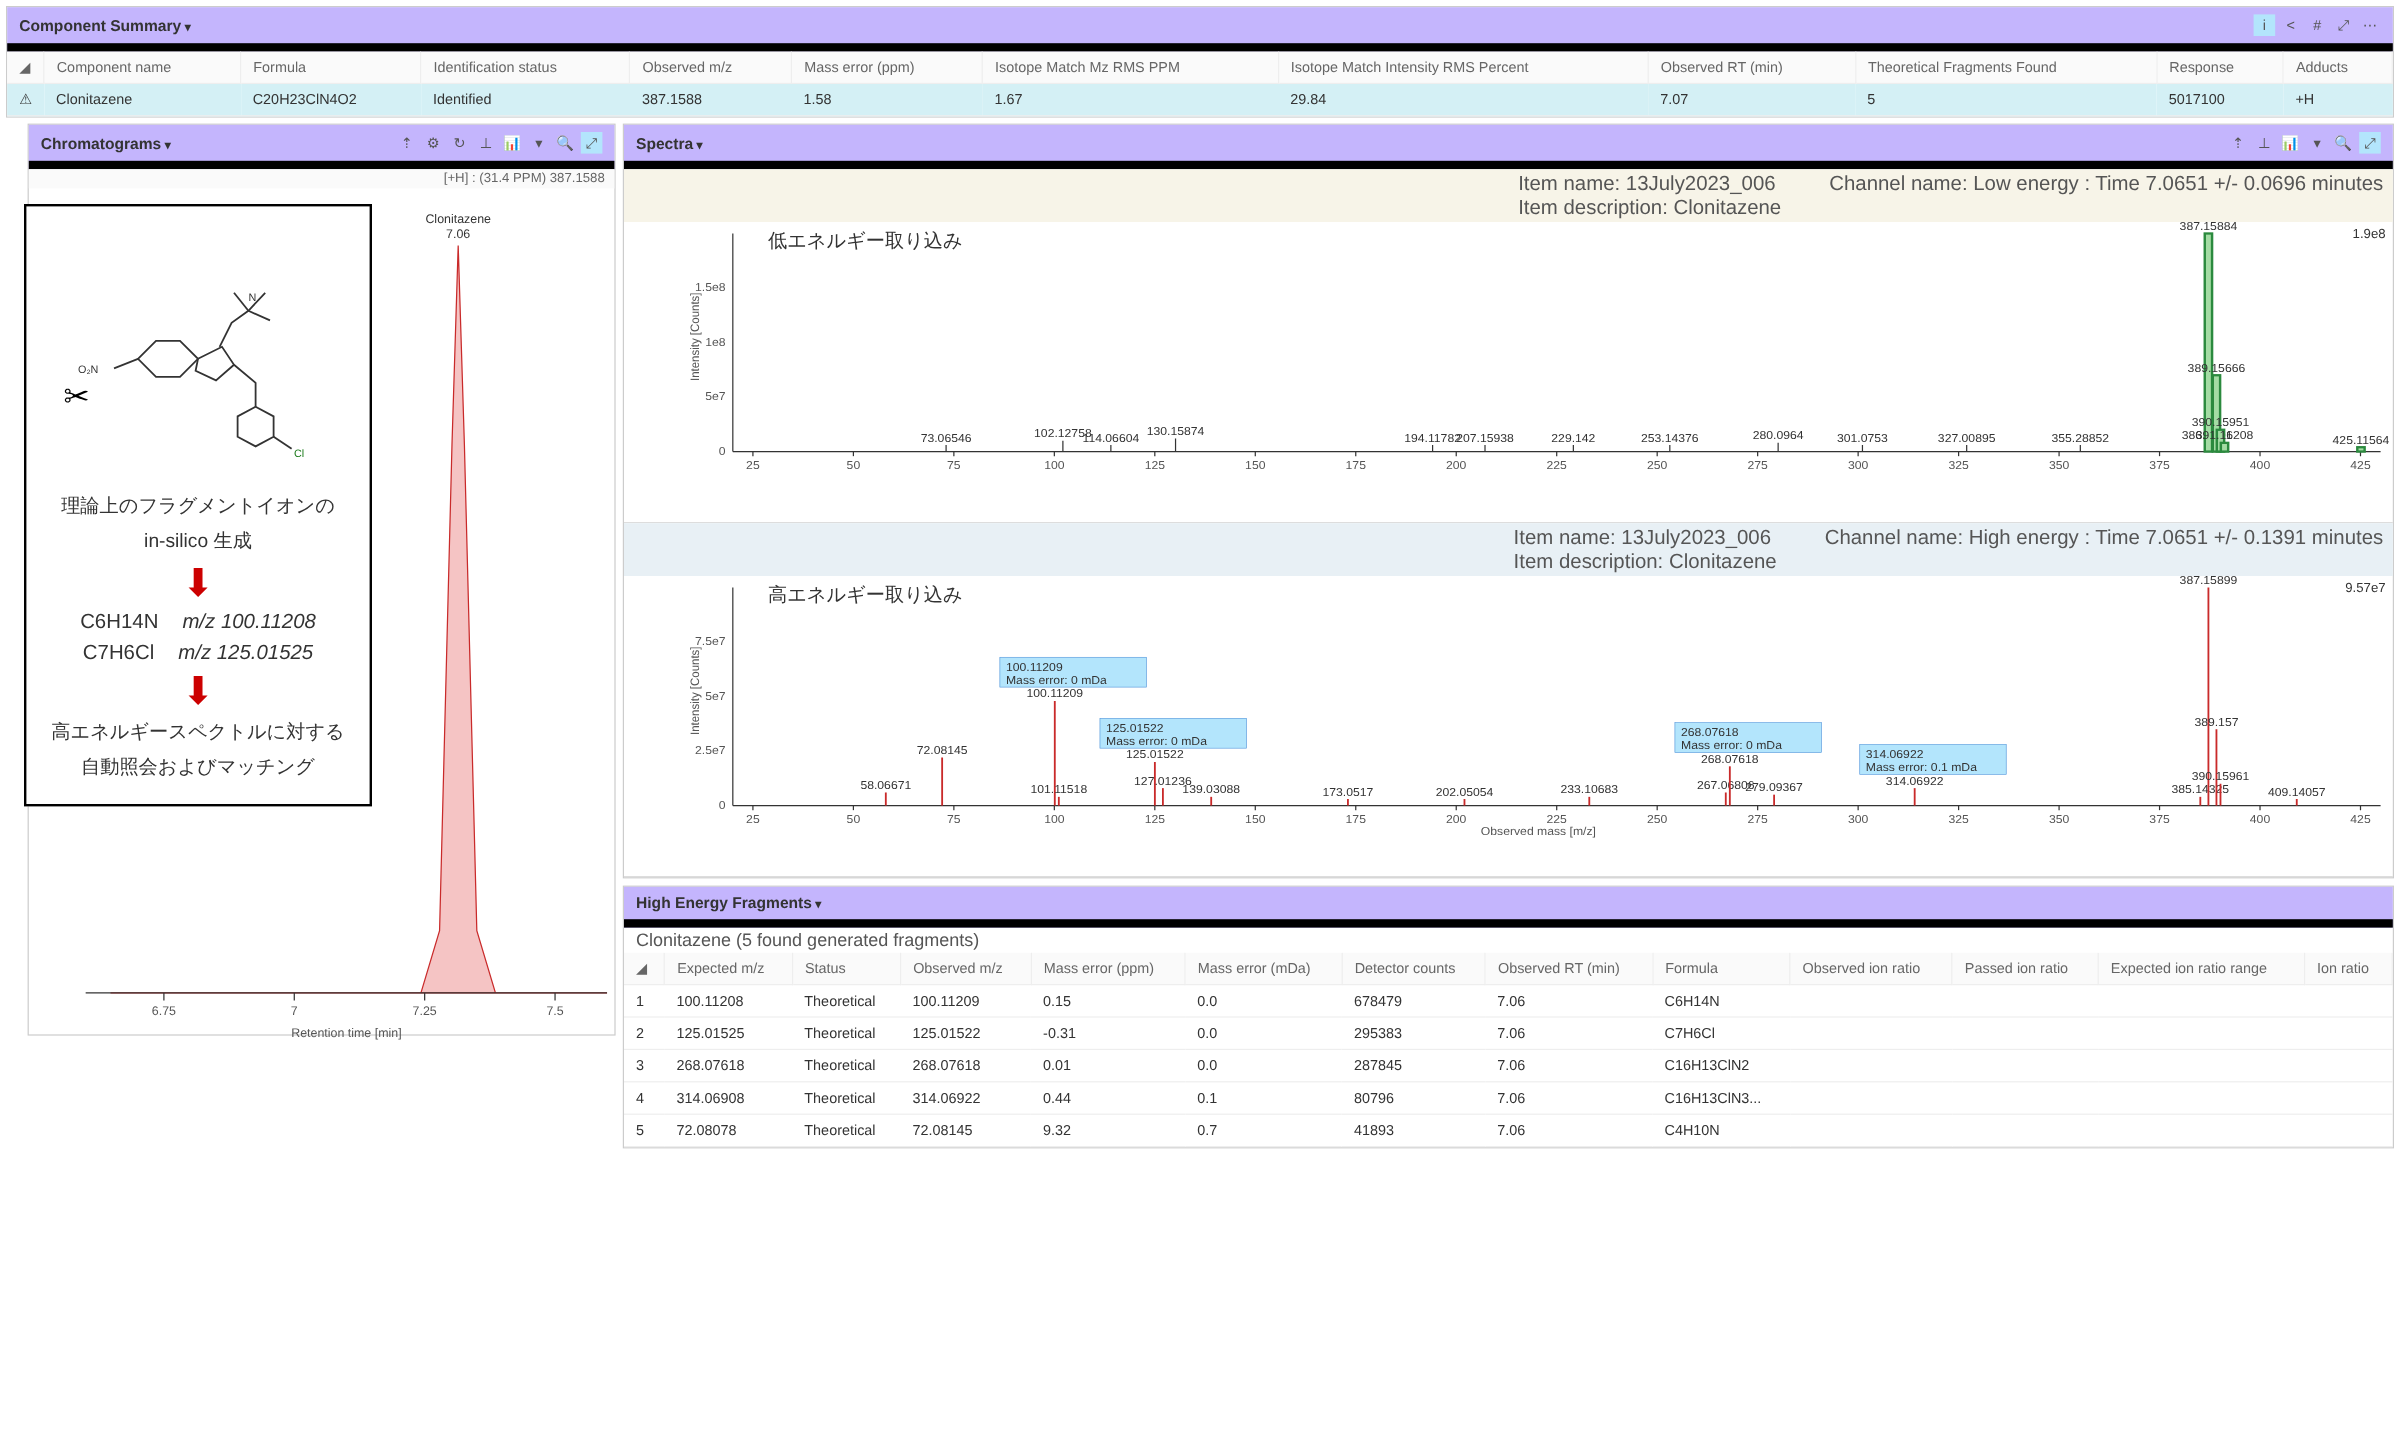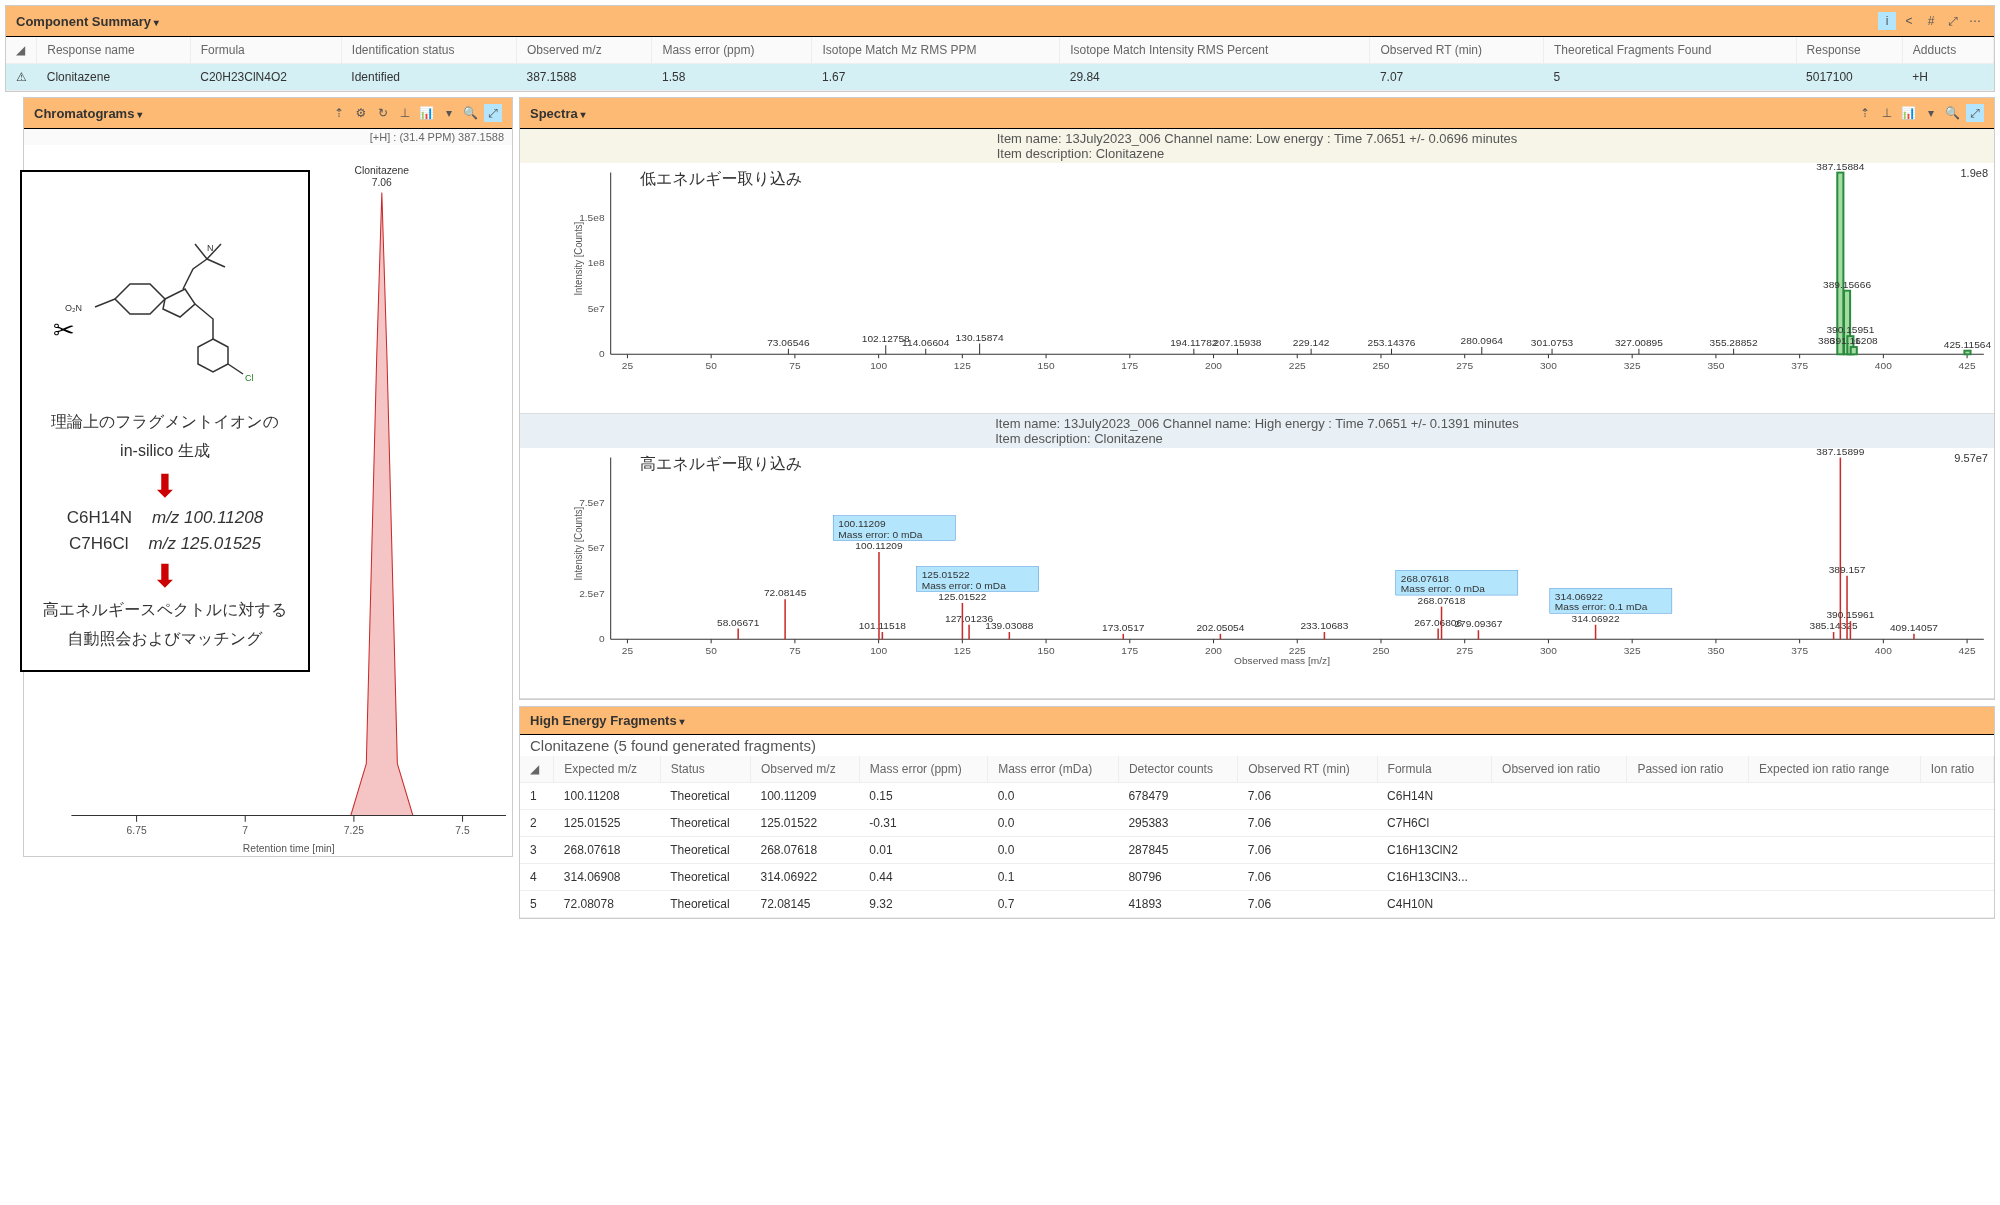--- a/index.html
+++ b/index.html
@@ -1,20 +1,20 @@
 <!DOCTYPE html>
 <html><head>
 <meta charset="utf-8">
 <style>
   * { box-sizing: border-box; margin: 0; padding: 0; }
   body { font-family: Arial, sans-serif; font-size: 12px; background: #fff; color: #333; width: 2000px; }
   
   
   .panel { border: 1px solid #ccc; margin: 5px; background: #fff; }
-  .panel-header { display: flex; justify-content: space-between; align-items: center; padding: 6px 10px; background: #fdba74; border-bottom: 1px solid #000000; text-align: right; }
+  .panel-header { display: flex; justify-content: space-between; align-items: center; padding: 6px 10px; background: #c4b5fd; border-bottom: 7px solid #000000; text-align: right; }
   .panel-title { font-weight: bold; font-size: 13px; }
   .panel-title::after { content: " ▾"; font-size: 10px; }
   .panel-toolbar { display: flex; gap: 4px; align-items: center; }
   .tool-btn { width: 18px; height: 18px; display: inline-flex; align-items: center; justify-content: center; cursor: pointer; font-size: 12px; color: #555; }
   .tool-btn.hl { background: #b3e5fc; }
   
   
   table { width: 100%; border-collapse: collapse; font-size: 12px; }
   th, td { padding: 6px 10px; text-align: left; border-bottom: 1px solid #eee; }
   th { background: #fafafa; font-weight: normal; color: #666; border-right: 1px solid #eee; }
@@ -36,21 +36,21 @@
   .italic { font-style: italic; }
   
   
   .chrom-panel { border: 1px solid #ccc; height: 760px; position: relative; }
   .chrom-body { padding: 6px; height: calc(100% - 40px); position: relative; }
   .chrom-label { text-align: right; font-size: 11px; color: #666; padding: 2px 8px; background: #fafafa; }
   
   
   .spectra-panel { border: 1px solid #ccc; }
   .spectrum-block { border-bottom: 1px solid #ddd; }
-  .spectrum-header { display: flex; justify-content: center; background: #f7f4e8; padding: 2px 8px; font-size: 13px; color: #555; }
+  .spectrum-header { display: flex; justify-content: flex-end; background: #f7f4e8; padding: 2px 8px; font-size: 17px; color: #555; gap: 40px; }
   .spectrum-header.hi { background: #e8f0f5; }
   .spectrum-body { height: 250px; position: relative; padding-left: 50px; padding-bottom: 30px; }
   .japanese-note { position: absolute; top: 6px; left: 120px; font-size: 16px; background: rgba(255,255,255,0.8); }
   .ymax-label { position: absolute; top: 4px; right: 6px; font-size: 11px; }
   
   
   .frag-panel { border: 1px solid #ccc; margin-top: 6px; }
   .frag-caption { font-size: 15px; padding: 2px 10px; color: #555; }
   
   
@@ -79,21 +79,21 @@
       <span class="tool-btn">&lt;</span>
       <span class="tool-btn">#</span>
       <span class="tool-btn">⤢</span>
       <span class="tool-btn">⋯</span>
     </div>
   </div>
   <table>
     <thead>
         <tr id="cs-head">
           <th class="cell-marker">◢</th>
-          <th>Response name</th>
+          <th>Component name</th>
           <th>Formula</th>
           <th>Identification status</th>
           <th>Observed m/z</th>
           <th>Mass error (ppm)</th>
           <th>Isotope Match Mz RMS PPM</th>
           <th>Isotope Match Intensity RMS Percent</th>
           <th>Observed RT (min)</th>
           <th>Theoretical Fragments Found</th>
           <th>Response</th>
           <th>Adducts</th>

